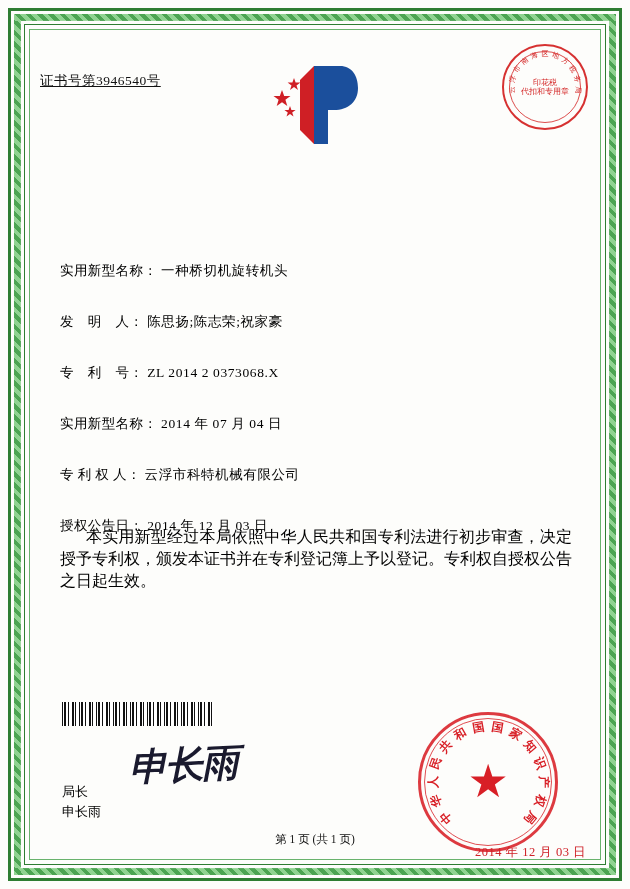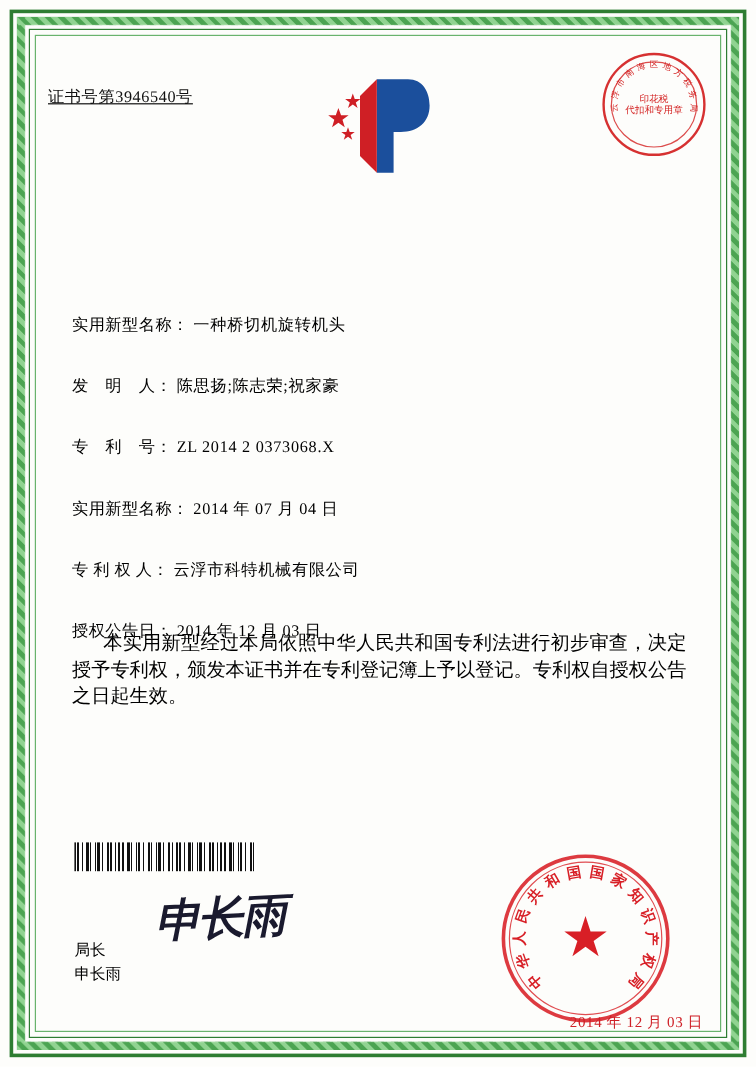--- a/index.html
+++ b/index.html
@@ -394,15 +394,16 @@
           <span style="font-size: 12px; transform: rotate(50deg) translate(0px, -55px) rotate(0deg) translate(-50%, -50%);">知</span>
           <span style="font-size: 12px; transform: rotate(70deg) translate(0px, -55px) rotate(0deg) translate(-50%, -50%);">识</span>
           <span style="font-size: 12px; transform: rotate(90deg) translate(0px, -55px) rotate(0deg) translate(-50%, -50%);">产</span>
           <span style="font-size: 12px; transform: rotate(110deg) translate(0px, -55px) rotate(0deg) translate(-50%, -50%);">权</span>
           <span style="font-size: 12px; transform: rotate(130deg) translate(0px, -55px) rotate(0deg) translate(-50%, -50%);">局</span>
         </div>
       <div class="ns-star">★</div>
     </div>
     <div class="seal-date">2014 年 12 月 03 日</div>
 
+    <div class="footer">第 1 页 (共 1 页)</div>
 
   </div>
 </div>
 
 </body></html>

